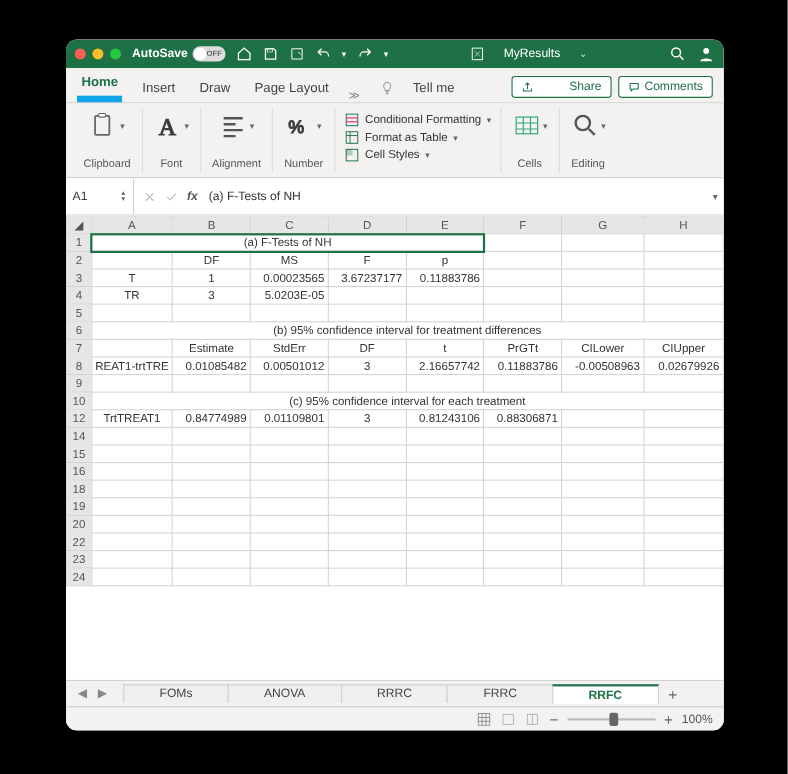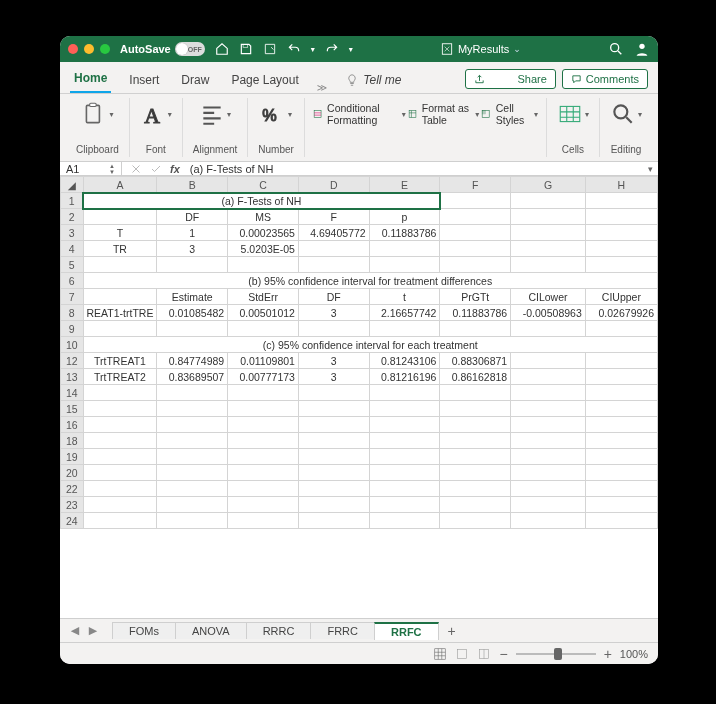--- a/index.html
+++ b/index.html
@@ -8,64 +8,64 @@
   .titlebar { background: #1e7145; height: 26px; display: flex; align-items: center; padding: 0 8px; color: #fff; font-size: 11px; }
   .tl-dots { display: flex; gap: 6px; margin-right: 10px; }
   .dot { width: 10px; height: 10px; border-radius: 50%; }
   .dot.r { background:#ff5f57;} .dot.y{background:#febc2e;} .dot.g{background:#28c840;}
   .autosave { display: flex; align-items: center; gap: 4px; margin-right: 10px; font-weight: 600; }
   .switch { width: 30px; height: 14px; border-radius: 7px; background: #ddd; position: relative; display: inline-flex; align-items: center; }
   .switch::after { content:""; width: 12px; height: 12px; border-radius:50%; background:#fff; position:absolute; left:1px; box-shadow:0 0 1px #0005;}
   .switch span { font-size:7px; color:#666; position:absolute; right:3px;}
   .tb-icons { display:flex; gap:10px; align-items:center; }
   .tb-icons svg { width:14px; height:14px; fill:#fff; }
-  .tb-center { flex:1; display:flex; justify-content:center; align-items:center; gap:4px;}
+  .tb-center { flex:1; display:flex; justify-content:center; align-items:center; gap:17px;}
   .tb-center svg { width:14px; height:14px; fill:#fff;}
   .tb-right { display:flex; gap:10px; align-items:center; }
   .tb-right svg { width:16px; height:16px; fill:#fff; }
   .tabrow { background:#f3f2f1; height:32px; display:flex; align-items:end; padding:0 10px; gap:14px; border-bottom:1px solid #d0d0d0; }
   .tab { font-size:12px; padding:6px 4px; cursor:pointer; color:#444;}
-  .tab.active { color:#1e7145; font-weight:700; border-bottom:2px solid #0ea5e9;}
-  .tab.tellme { display:flex; align-items:center; gap:4px;font-style:italic;}
+  .tab.active { color:#1e7145; font-weight:700; border-bottom:6px solid #0ea5e9;}
+  .tab.tellme { display:flex; align-items:center; gap:16px;}
   .chev { font-size:10px; color:#888;}
   .rbtns { margin-left:auto; display:flex; gap:6px; padding-bottom:4px;}
   .rbtn { border:1px solid #d0d0d0; border-radius:3px; padding:3px 8px; font-size:11px; display:flex; align-items:center; gap:4px; background:#fff;}
   .rbtn.share { color:#1e7145; border-color:#1e7145;gap:32px;}
   .rbtn.comments{ color:#1e7145; border-color:#1e7145;align-items:center;}
   .ribbon { background:#f3f2f1; border-bottom:1px solid #cfcfcf; display:flex; padding:4px 6px; gap:0; height:68px;}
   .rgroup { border-right:1px solid #dcdcdc; padding:2px 10px; display:flex; flex-direction:column; align-items:center; justify-content:space-between;}
   .rgroup:last-child{border-right:none;}
   .rgroup .lbl { font-size:10px; color:#555; margin-top:auto;}
   .rgroup .big { display:flex; align-items:center; gap:2px;}
   .rgroup svg { width:26px; height:28px; fill:#404040; stroke:#404040;}
   .rgroup .sm { font-size:8px; color:#666;}
-  .stack { display:flex; flex-direction:row; gap:2px; font-size:10.5px; color:#333;}
+  .stack { display:flex; flex-direction:column; gap:2px; font-size:10.5px; color:#333;}
   .stack .row { display:flex; align-items:center; gap:5px;}
   .stack svg { width:14px; height:14px; fill:none; stroke:#1e7145; stroke-width:1.5;}
-  .fxbar { height:14px; border-bottom:1px solid #cfcfcf; display:flex; align-items:center; background:#fff; font-size:11px; }
+  .fxbar { height:34px; border-bottom:1px solid #cfcfcf; display:flex; align-items:center; background:#fff; font-size:11px; }
   .namebox { width:62px; border-right:1px solid #cfcfcf; height:100%; display:flex; align-items:center; padding:0 6px; }
   .spin { display:flex; flex-direction:column; margin-left:auto; font-size:6px; line-height:6px; color:#666;}
   .fxbtns { display:flex; gap:8px; padding:0 8px; color:#999; align-items:center;}
   .fxbtns svg{width:12px;height:12px;}
   .fxlabel { font-style:italic; font-weight:600; color:#555; margin-right:6px;}
   .fxinput { flex:1; padding:0 4px; color:#333;}
   .fxexp { width:10px; font-size:9px; color:#666; padding-right:6px;}
   .grid { flex:1; overflow:auto; position:relative; background:#fff;}
   table { border-collapse:collapse; table-layout:fixed;}
   th,td { border:1px solid #d4d4d4; font-size:10.5px; height:16px; padding:0 3px; white-space:nowrap; overflow:hidden; background:#fff;}
   th { background:#e6e6e6; color:#555; font-weight:400; text-align:center;}
   th.rowh { width:24px; text-align:center;}
   td { text-align:right;}
   td.l { text-align:center;}
   td.c { text-align:center;}
   .sel { outline:2px solid #1e7145; outline-offset:-1px; background:#fff;}
   .merge { text-align:center;}
   .sheettabs { height:24px; border-top:1px solid #cfcfcf; background:#f3f2f1; display:flex; align-items:center; padding:0 6px;}
   .arrowb{ width:18px; text-align:center; color:#888; font-size:11px;}
-  .stab { border:1px solid #cfcfcf; border-bottom:none; background:#efefef; padding:2px 16px; font-size:11px; color:#444; margin-right:-1px;}
+  .stab { border:1px solid #cfcfcf; border-bottom:none; background:#efefef; padding:2px 32px; font-size:11px; color:#444; margin-right:-1px;}
   .stab.active{ background:#fff; color:#1e7145; font-weight:600; border-top:2px solid #1e7145;}
   .addtab{ padding:2px 10px; font-size:14px; color:#666;}
   .status { height:22px; background:#f3f2f1; border-top:1px solid #cfcfcf; display:flex; align-items:center; justify-content:flex-end; padding:0 10px; gap:8px; font-size:11px; color:#555;}
   .status svg{width:14px;height:14px; fill:none; stroke:#666;}
   .slider{ width:80px; height:2px; background:#bbb; position:relative;}
   .slider::after{content:"";width:8px;height:12px;background:#666;position:absolute;left:38px;top:-5px;border-radius:2px;}
 </style>
 </head>
 <body>
 
@@ -301,21 +301,21 @@
             <td class="c">p</td>
             <td></td>
             <td></td>
             <td></td>
           </tr>
       <tr>
             <th class="rowh">3</th>
             <td class="c">T</td>
             <td class="c">1</td>
             <td>0.00023565</td>
-            <td>4.69405772</td>
+            <td>3.67237177</td>
             <td>0.11883786</td>
             <td></td>
             <td></td>
             <td></td>
           </tr>
       <tr>
             <th class="rowh">4</th>
             <td class="c">TR</td>
             <td class="c">3</td>
             <td>5.0203E-05</td>
@@ -378,31 +378,20 @@
             <td class="merge" colspan="8">(c) 95% confidence interval for each treatment</td>
           </tr>
       <tr>
             <th class="rowh">12</th>
             <td class="c">TrtTREAT1</td>
             <td>0.84774989</td>
             <td>0.01109801</td>
             <td class="c">3</td>
             <td>0.81243106</td>
             <td>0.88306871</td>
-            <td></td>
-            <td></td>
-          </tr>
-      <tr>
-            <th class="rowh">13</th>
-            <td class="c">TrtTREAT2</td>
-            <td>0.83689507</td>
-            <td>0.00777173</td>
-            <td class="c">3</td>
-            <td>0.81216196</td>
-            <td>0.86162818</td>
             <td></td>
             <td></td>
           </tr>
       <tr>
             <th class="rowh">14</th>
             <td></td>
             <td></td>
             <td></td>
             <td></td>
             <td></td>

